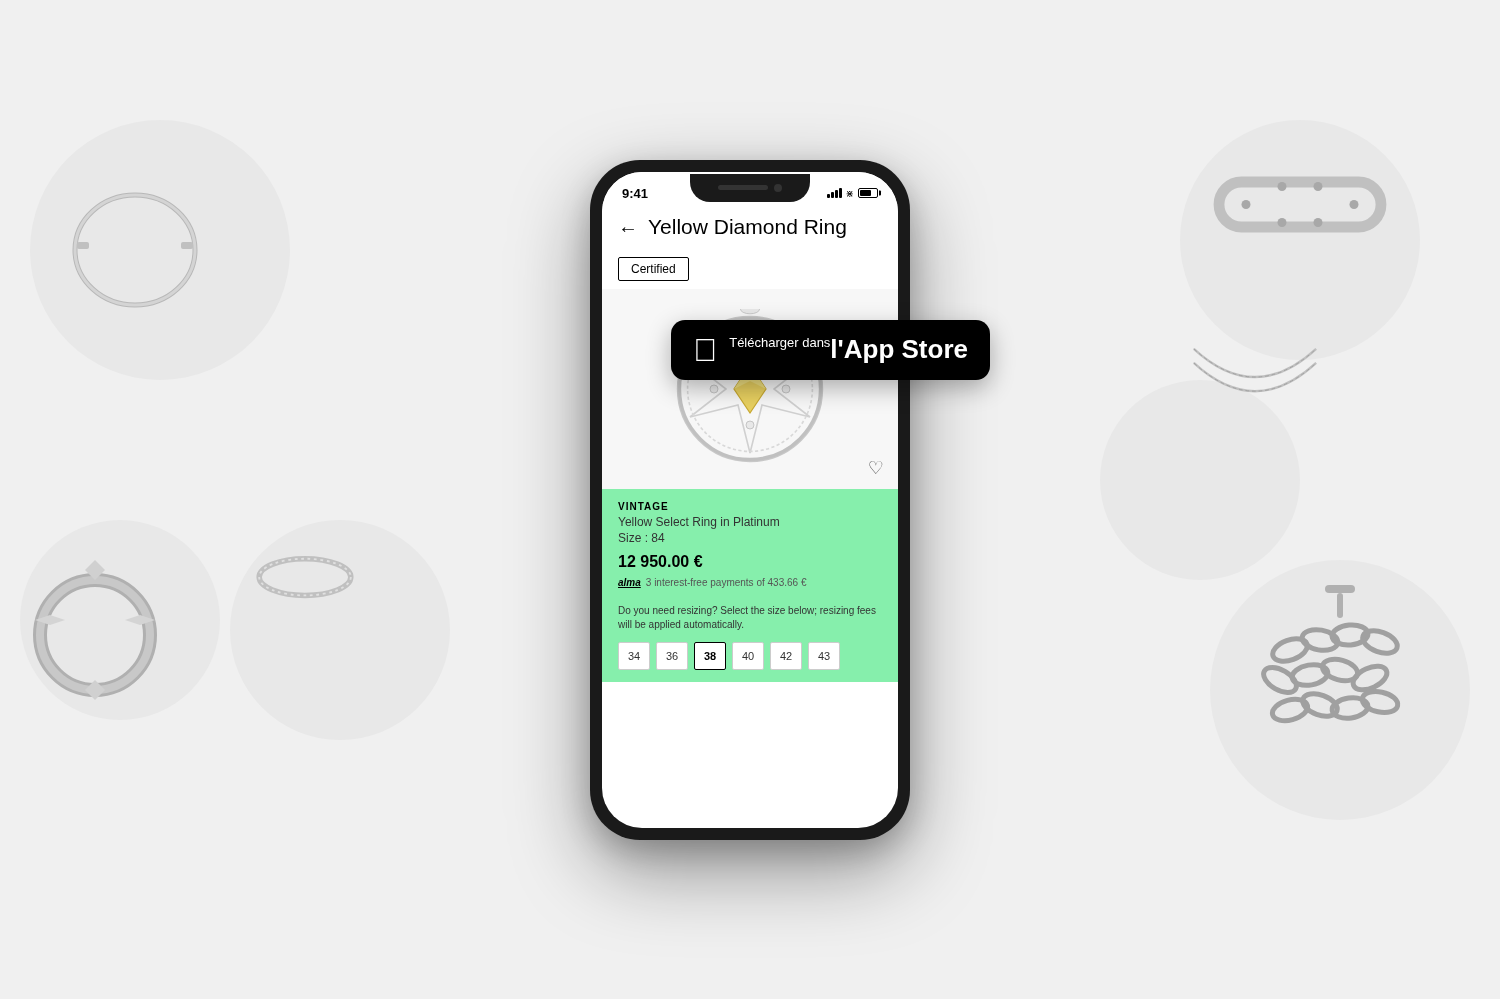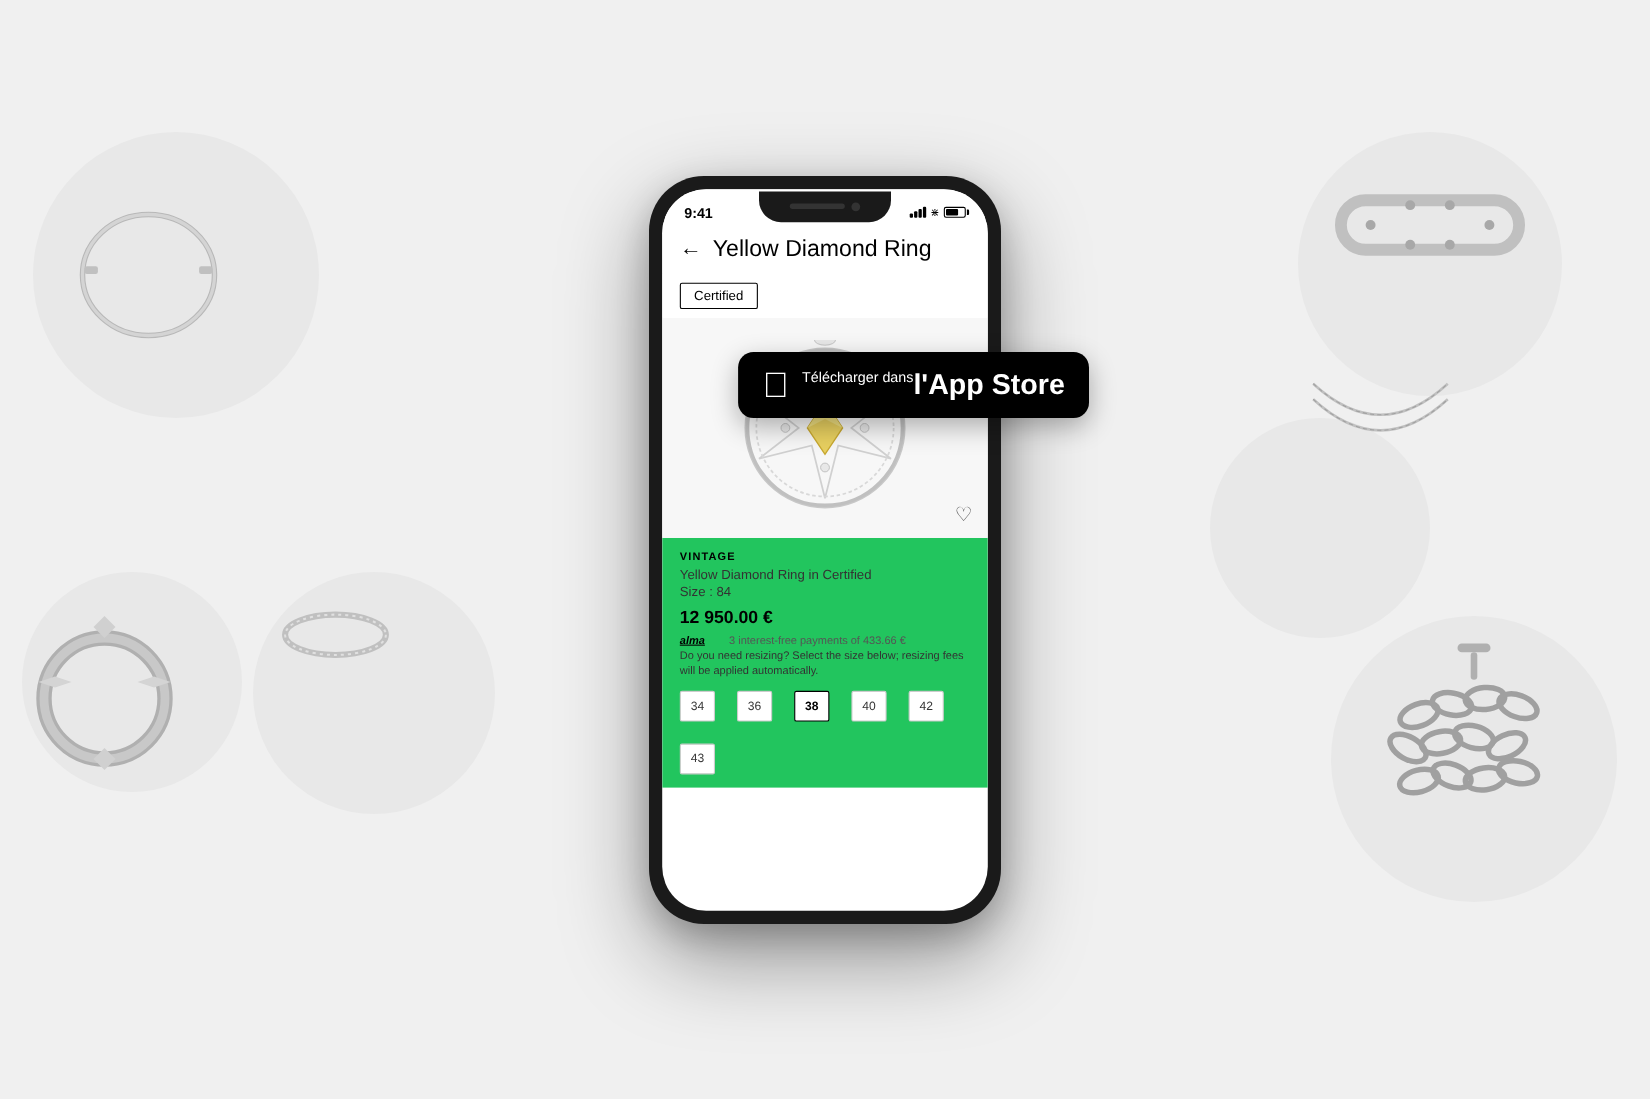--- a/index.html
+++ b/index.html
@@ -204,21 +204,21 @@
       bottom: 10px;
       right: 14px;
       font-size: 18px;
       color: #555;
       cursor: pointer;
     }
 
     
     .product-details {
       padding: 12px 16px;
-      background: #22c55e;
+      background: #86efac;
     }
 
     .product-category {
       font-size: 10px;
       font-weight: 700;
       letter-spacing: 1px;
       color: #000;
       margin-bottom: 3px;
     }
 
@@ -237,22 +237,22 @@
     .product-price {
       font-size: 16px;
       font-weight: 600;
       color: #000;
       margin-bottom: 6px;
     }
 
     .alma-section {
       display: flex;
       align-items: center;
-      gap: 22px;
-      margin-bottom: 2px;
+      gap: 5px;
+      margin-bottom: 16px;
     }
 
     .alma-logo {
       font-size: 10px;
       font-weight: 700;
       color: #000;
       text-decoration: underline;
       font-style: italic;
     }
 
@@ -264,21 +264,21 @@
     .resize-question {
       font-size: 10px;
       color: #333;
       margin-bottom: 10px;
       line-height: 1.4;
     }
 
     
     .size-selector {
       display: flex;
-      gap: 20px;
+      gap: 6px;
       flex-wrap: wrap;
     }
 
     .size-btn {
       width: 32px;
       height: 28px;
       border: 1px solid #ccc;
       background: #fff;
       font-size: 11px;
       color: #333;
@@ -494,21 +494,21 @@
 
           <circle cx="100" cy="100" r="78" fill="none" stroke="#d8d8d8" stroke-width="2" stroke-dasharray="4,3"></circle>
 
           <circle cx="100" cy="100" r="88" fill="none" stroke="#c0c0c0" stroke-width="4"></circle>
         </svg>
         <span class="wishlist-btn">♡</span>
       </div>
 
       <div class="product-details">
         <div class="product-category">VINTAGE</div>
-        <div class="product-name">Yellow Diamond Ring in Certified</div>
+        <div class="product-name">Yellow Select Ring in Platinum</div>
         <div class="product-size-info">Size : 84</div>
         <div class="product-price">12 950.00 €</div>
 
         <div class="alma-section">
           <span class="alma-logo">alma</span>
           <span class="alma-text">3 interest-free payments of 433.66 €</span>
         </div>
 
         <div class="resize-question">Do you need resizing? Select the size below; resizing fees will be applied automatically.</div>
 

